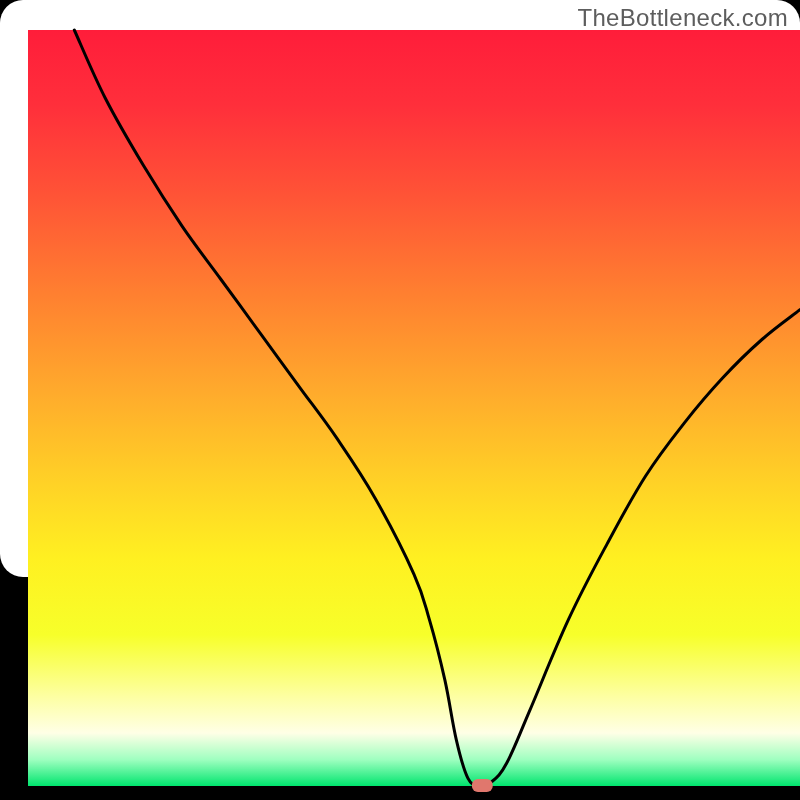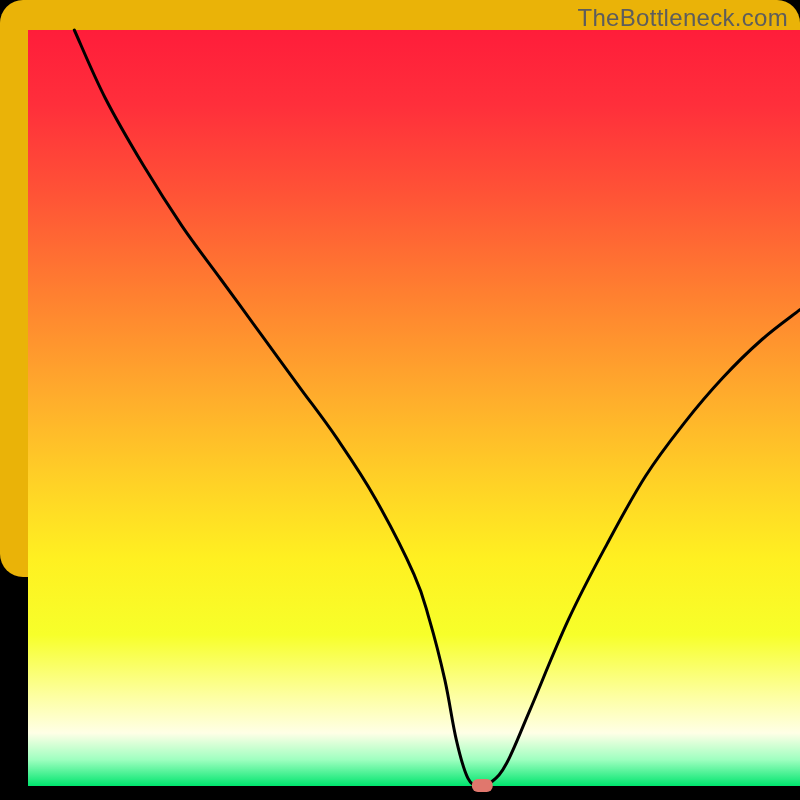--- a/index.html
+++ b/index.html
@@ -8,21 +8,21 @@
     width: 800px;
     height: 800px;
     background: #000;
     overflow: hidden;
     font-family: Arial, Helvetica, sans-serif;
   }
   .frame {
     position: relative;
     width: 800px;
     height: 577px;
-    background: #eab308;
+    background: #ffffff;
     border-radius: 23px;
   }
   .watermark {
     position: absolute;
     top: 4px;
     right: 12px;
     color: #5d5d5d;
     font-size: 24px;
     font-weight: 400;
     letter-spacing: 0.3px;

